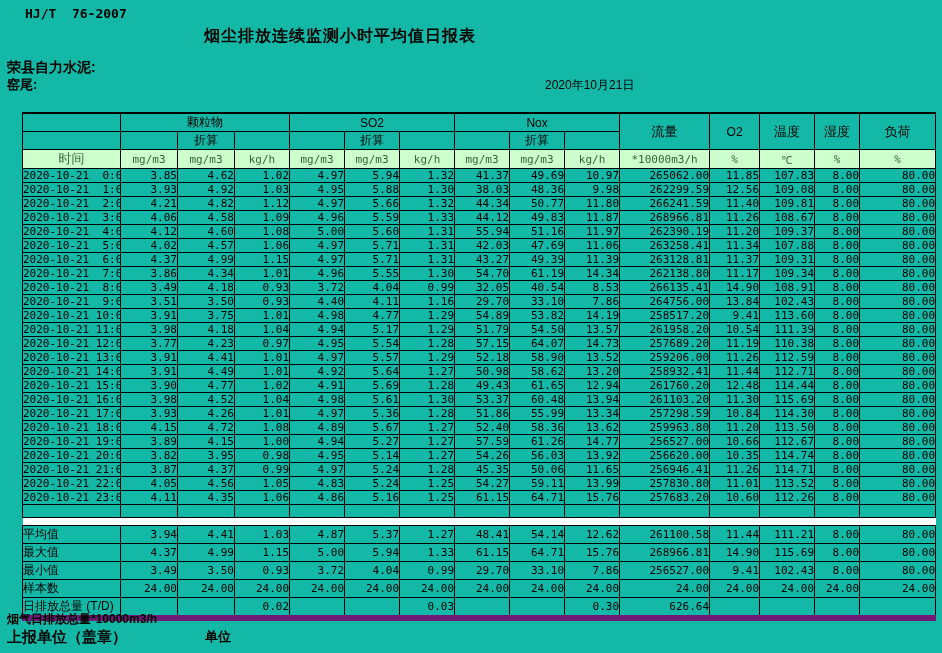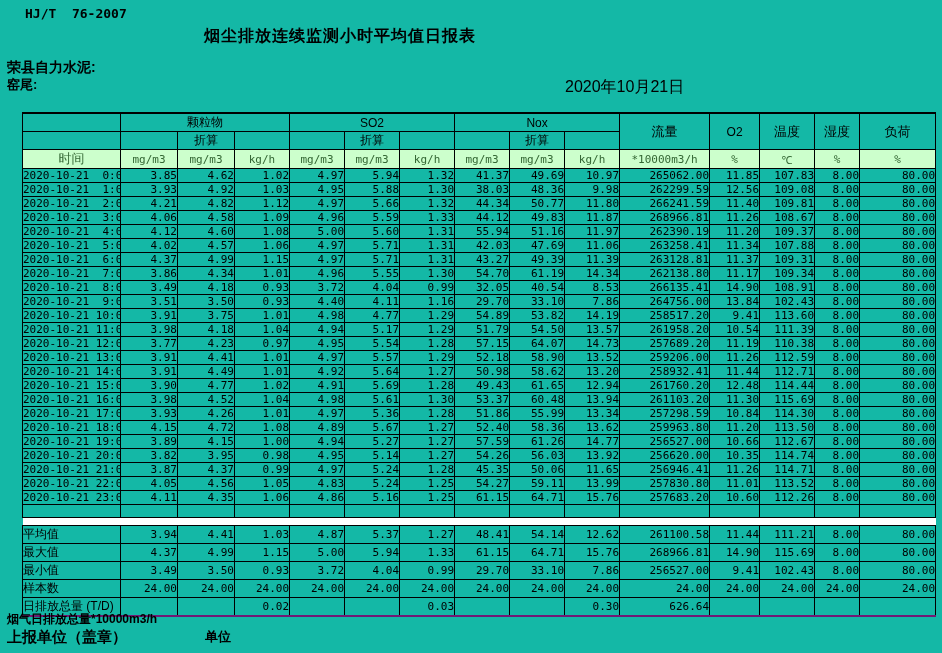--- a/index.html
+++ b/index.html
@@ -3,21 +3,21 @@
 <meta charset="utf-8">
 <style>
   html,body{margin:0;padding:0;background:#fff;}
   .page{position:relative;width:942px;height:653px;background:#14b8a6;overflow:hidden;
         font-family:"Liberation Sans",sans-serif;color:#000;}
   .abs{position:absolute;white-space:pre;}
   .std{left:25px;top:6px;font-size:13px;font-weight:bold;font-family:"DejaVu Sans Mono",monospace;}
   .title{left:204px;top:26px;font-size:16px;font-weight:bold;letter-spacing:1px;}
   .company{left:7px;top:59px;font-size:14px;font-weight:bold;}
   .point{left:7px;top:76px;font-size:13px;font-weight:bold;}
-  .date{left:565px;top:77px;font-size:16px;}
+  .date{left:545px;top:77px;font-size:12px;}
   .note{left:7px;top:611px;font-size:12px;font-weight:bold;}
   .runit{left:7px;top:628px;font-size:15px;font-weight:bold;}
   .uonly{left:205px;top:628px;font-size:13px;font-weight:bold;}
 
   table.report{position:absolute;left:22px;top:112px;width:913px;border-collapse:collapse;table-layout:fixed;padding-left:36px;}
   table.report td{border:1px solid #000;padding:0;overflow:hidden;white-space:pre;vertical-align:middle;}
   tr.h1{height:16px} tr.h2{height:15px} tr.h3{height:17px}
   thead td{text-align:center;font-size:12px;}
   td.big{font-size:13px;}
   tr.h3 td{background:#ccffcc;color:#336633;font-size:11px;font-family:"DejaVu Sans Mono",monospace;}
@@ -28,21 +28,21 @@
   tr.empty-row{height:13px;}
   td.time{text-align:right;padding-right:5px;font-size:11px;font-family:"DejaVu Sans Mono",monospace;}
   td.num{text-align:right;padding-right:11px;font-size:11px;font-family:"DejaVu Sans Mono",monospace;}
   td.sum-label{padding-right:4px;font-size:12px;}
   td.total-label{text-align:left;padding-left:1px;font-size:12px;}
   tr.gap{height:8px;}
   tr.gap td{border:none;background:#fff;}
   tr.r-first td{border-top:2px solid #000;}
   td.c-first{border-left:2px solid #000;}
   td.c-last{border-right:2px solid #000;}
-  tr.r-last td{border-bottom:2px solid #701a75;}
+  tr.r-last td{border-bottom:6px solid #701a75;}
 </style>
 </head>
 <body>
 
 <div class="page">
   <div class="abs std">HJ/T  76-2007</div>
   <div class="abs title">烟尘排放连续监测小时平均值日报表</div>
   <div class="abs company">荣县自力水泥:</div>
   <div class="abs point">窑尾:</div>
   <div class="abs date">2020年10月21日</div>

